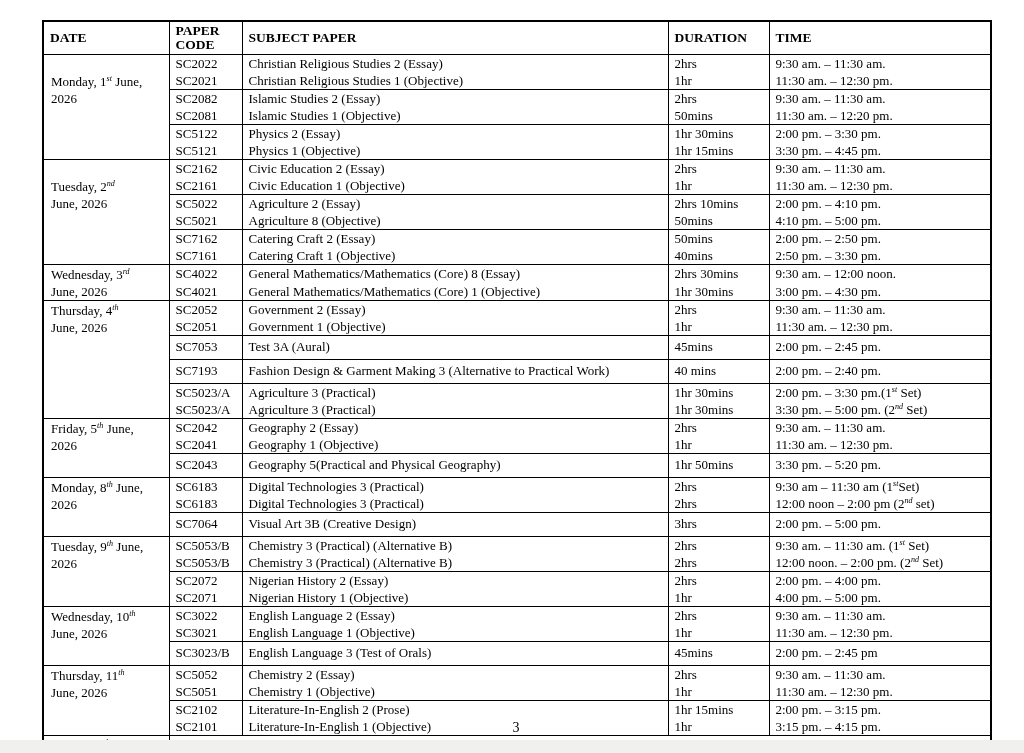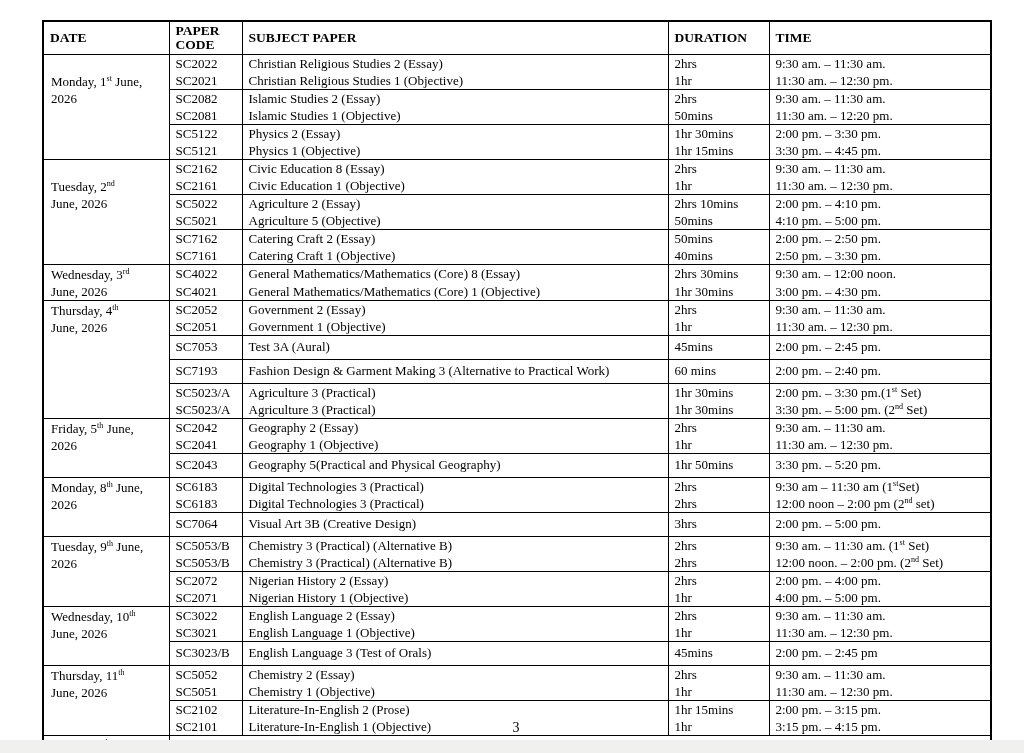--- a/index.html
+++ b/index.html
@@ -32,21 +32,21 @@
   td.date{
     white-space:pre-line;line-height:17px;padding:1px 4px 0 7px;
     border:1px solid #000;
   }
   td.date.pad{padding-top:18px;}
   td.tall{padding-top:2px;padding-bottom:4px;}
   td.holiday{
     text-align:center;font-weight:normal;font-size:13.5px;
     padding:8px 0;vertical-align:middle;border:1px solid #000;
   }
-  sup{font-size:0.62em;vertical-align:super;line-height:0;}
+  sup{font-size:0.62em;vertical-align:super;line-height:0;font-style:italic;}
   .page-number{
     position:absolute;left:42px;top:720px;width:948px;
     text-align:center;font-size:14px;
   }
   .bottom-bar{
     position:absolute;left:0;bottom:0;width:1024px;height:13px;
     background:#f0f0ee;
   }
 </style>
 </head>
@@ -108,39 +108,39 @@
         <tr class="gend">
           <td>SC5121</td>
           <td>Physics 1 (Objective)</td>
           <td>1hr 15mins</td>
           <td>3:30 pm. – 4:45 pm.</td>
         </tr>
         <tr>
           <td rowspan="6" class="date pad">Tuesday, 2<sup>nd</sup>
 June, 2026</td>
           <td>SC2162</td>
-          <td>Civic Education 8 (Essay)</td>
+          <td>Civic Education 2 (Essay)</td>
           <td>2hrs</td>
           <td>9:30 am. – 11:30 am.</td>
         </tr>
         <tr class="gend">
           <td>SC2161</td>
           <td>Civic Education 1 (Objective)</td>
           <td>1hr</td>
           <td>11:30 am. – 12:30 pm.</td>
         </tr>
         <tr>
           <td>SC5022</td>
           <td>Agriculture 2 (Essay)</td>
           <td>2hrs 10mins</td>
           <td>2:00 pm. – 4:10 pm.</td>
         </tr>
         <tr class="gend">
           <td>SC5021</td>
-          <td>Agriculture 5 (Objective)</td>
+          <td>Agriculture 8 (Objective)</td>
           <td>50mins</td>
           <td>4:10 pm. – 5:00 pm.</td>
         </tr>
         <tr>
           <td>SC7162</td>
           <td>Catering Craft 2 (Essay)</td>
           <td>50mins</td>
           <td>2:00 pm. – 2:50 pm.</td>
         </tr>
         <tr class="gend">
@@ -179,21 +179,21 @@
         </tr>
         <tr class="gend">
           <td class="tall">SC7053</td>
           <td class="tall">Test 3A (Aural)</td>
           <td class="tall">45mins</td>
           <td class="tall">2:00 pm. – 2:45 pm.</td>
         </tr>
         <tr class="gend">
           <td class="tall">SC7193</td>
           <td class="tall">Fashion Design &amp; Garment Making 3 (Alternative to Practical Work)</td>
-          <td class="tall">60 mins</td>
+          <td class="tall">40 mins</td>
           <td class="tall">2:00 pm. – 2:40 pm.</td>
         </tr>
         <tr>
           <td>SC5023/A</td>
           <td>Agriculture 3 (Practical)</td>
           <td>1hr 30mins</td>
           <td>2:00 pm. – 3:30 pm.(1<sup>st</sup> Set)</td>
         </tr>
         <tr class="gend">
           <td>SC5023/A</td>

